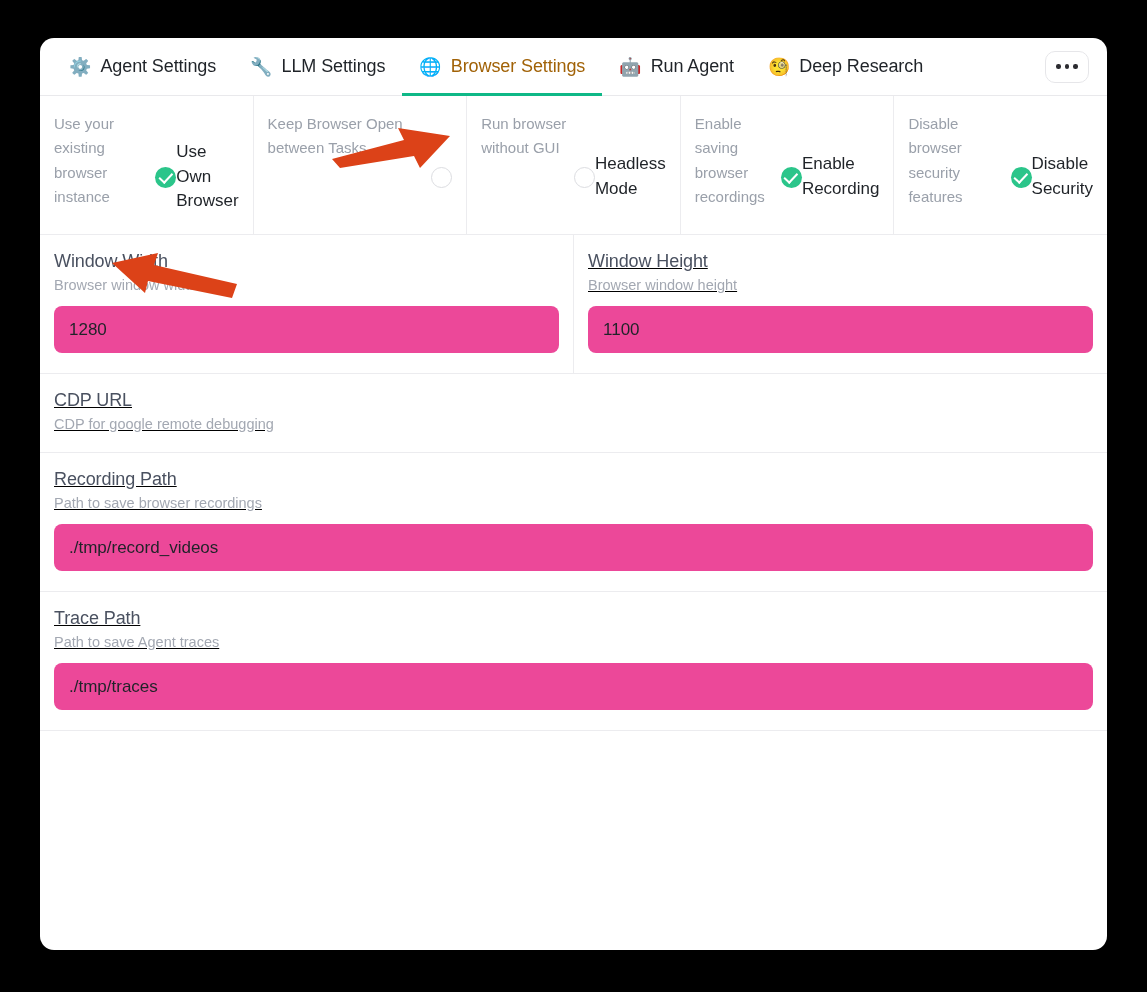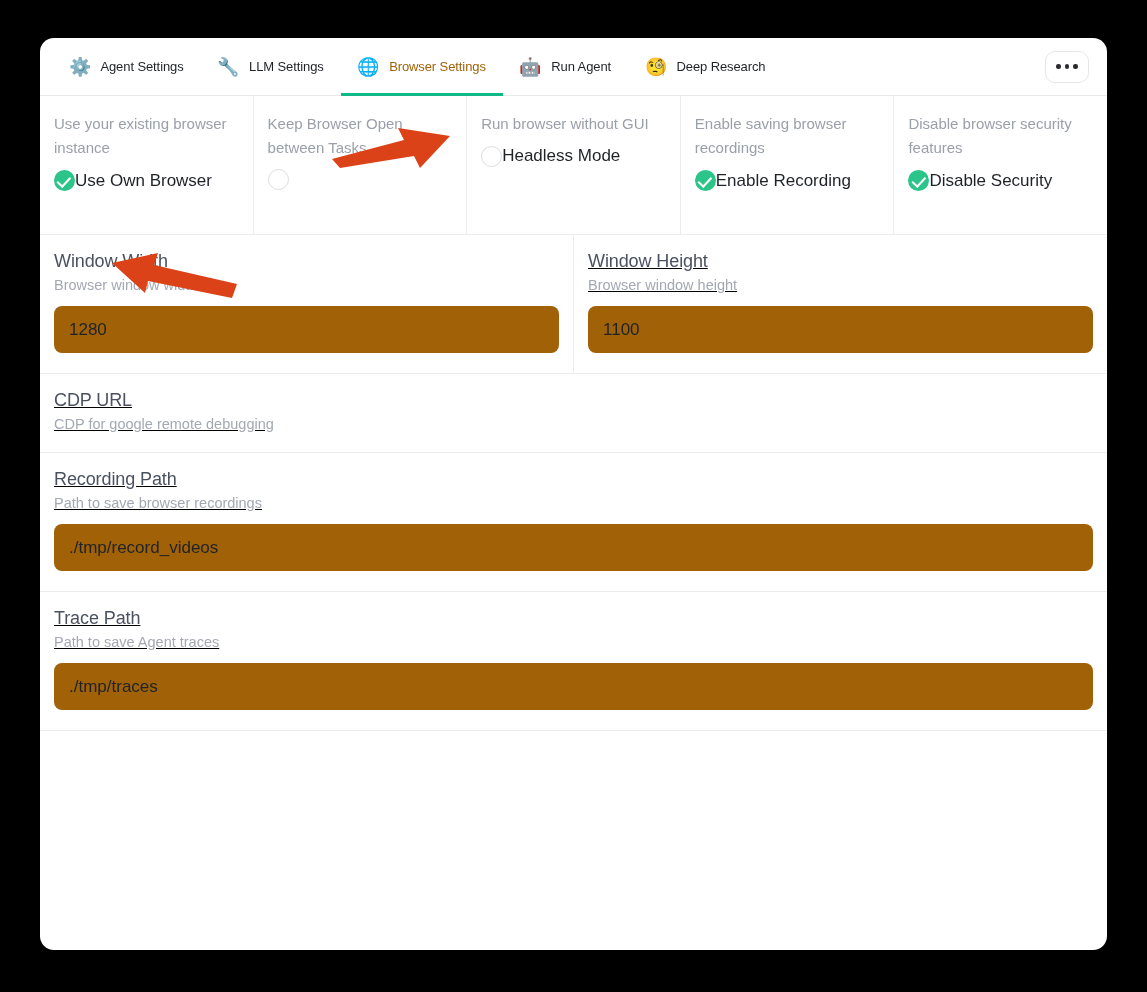--- a/index.html
+++ b/index.html
@@ -38,21 +38,21 @@
     align-items: center;
     gap: 9px;
     height: 57px;
     padding: 0 17px;
     cursor: pointer;
     position: relative;
     white-space: nowrap;
   }
 
   .tab .tab-label {
-    font-size: 13px;
+    font-size: 18px;
     color: #1f2328;
     letter-spacing: -0.1px;
   }
 
   .tab.active .tab-label { color: #a16207; }
 
   .tab.active::after {
     content: "";
     position: absolute;
     left: 0; right: 0; bottom: -1px;
@@ -89,21 +89,21 @@
     display: flex;
     border-bottom: 1px solid #ececef;
     height: 139px;
   }
 
   .check-cell {
     flex: 1 1 0;
     border-right: 1px solid #ececef;
     padding: 16px 14px 0 14px;
     display: flex;
-    flex-direction: column;
+    flex-direction: row;
   }
   .check-cell:last-child { border-right: none; }
 
   .check-info {
     font-size: 15px;
     color: #9aa0aa;
     line-height: 1.62;
     max-width: 180px;
   }
 
@@ -161,21 +161,21 @@
     letter-spacing: -0.1px;
   }
   .field-desc {
     font-size: 14.5px;
     color: #a3a8b2;
     margin-top: 5px;
   }
   .field-input {
     margin-top: 13px;
     height: 47px;
-    background: #a16207;
+    background: #ec4899;
     border: none;
     border-radius: 8px;
     width: 100%;
     padding: 0 15px;
     font-family: "Liberation Sans", sans-serif;
     font-size: 17px;
     color: #1f2328;
   }
   .field-input::placeholder { color: #b6bac2; }
 

